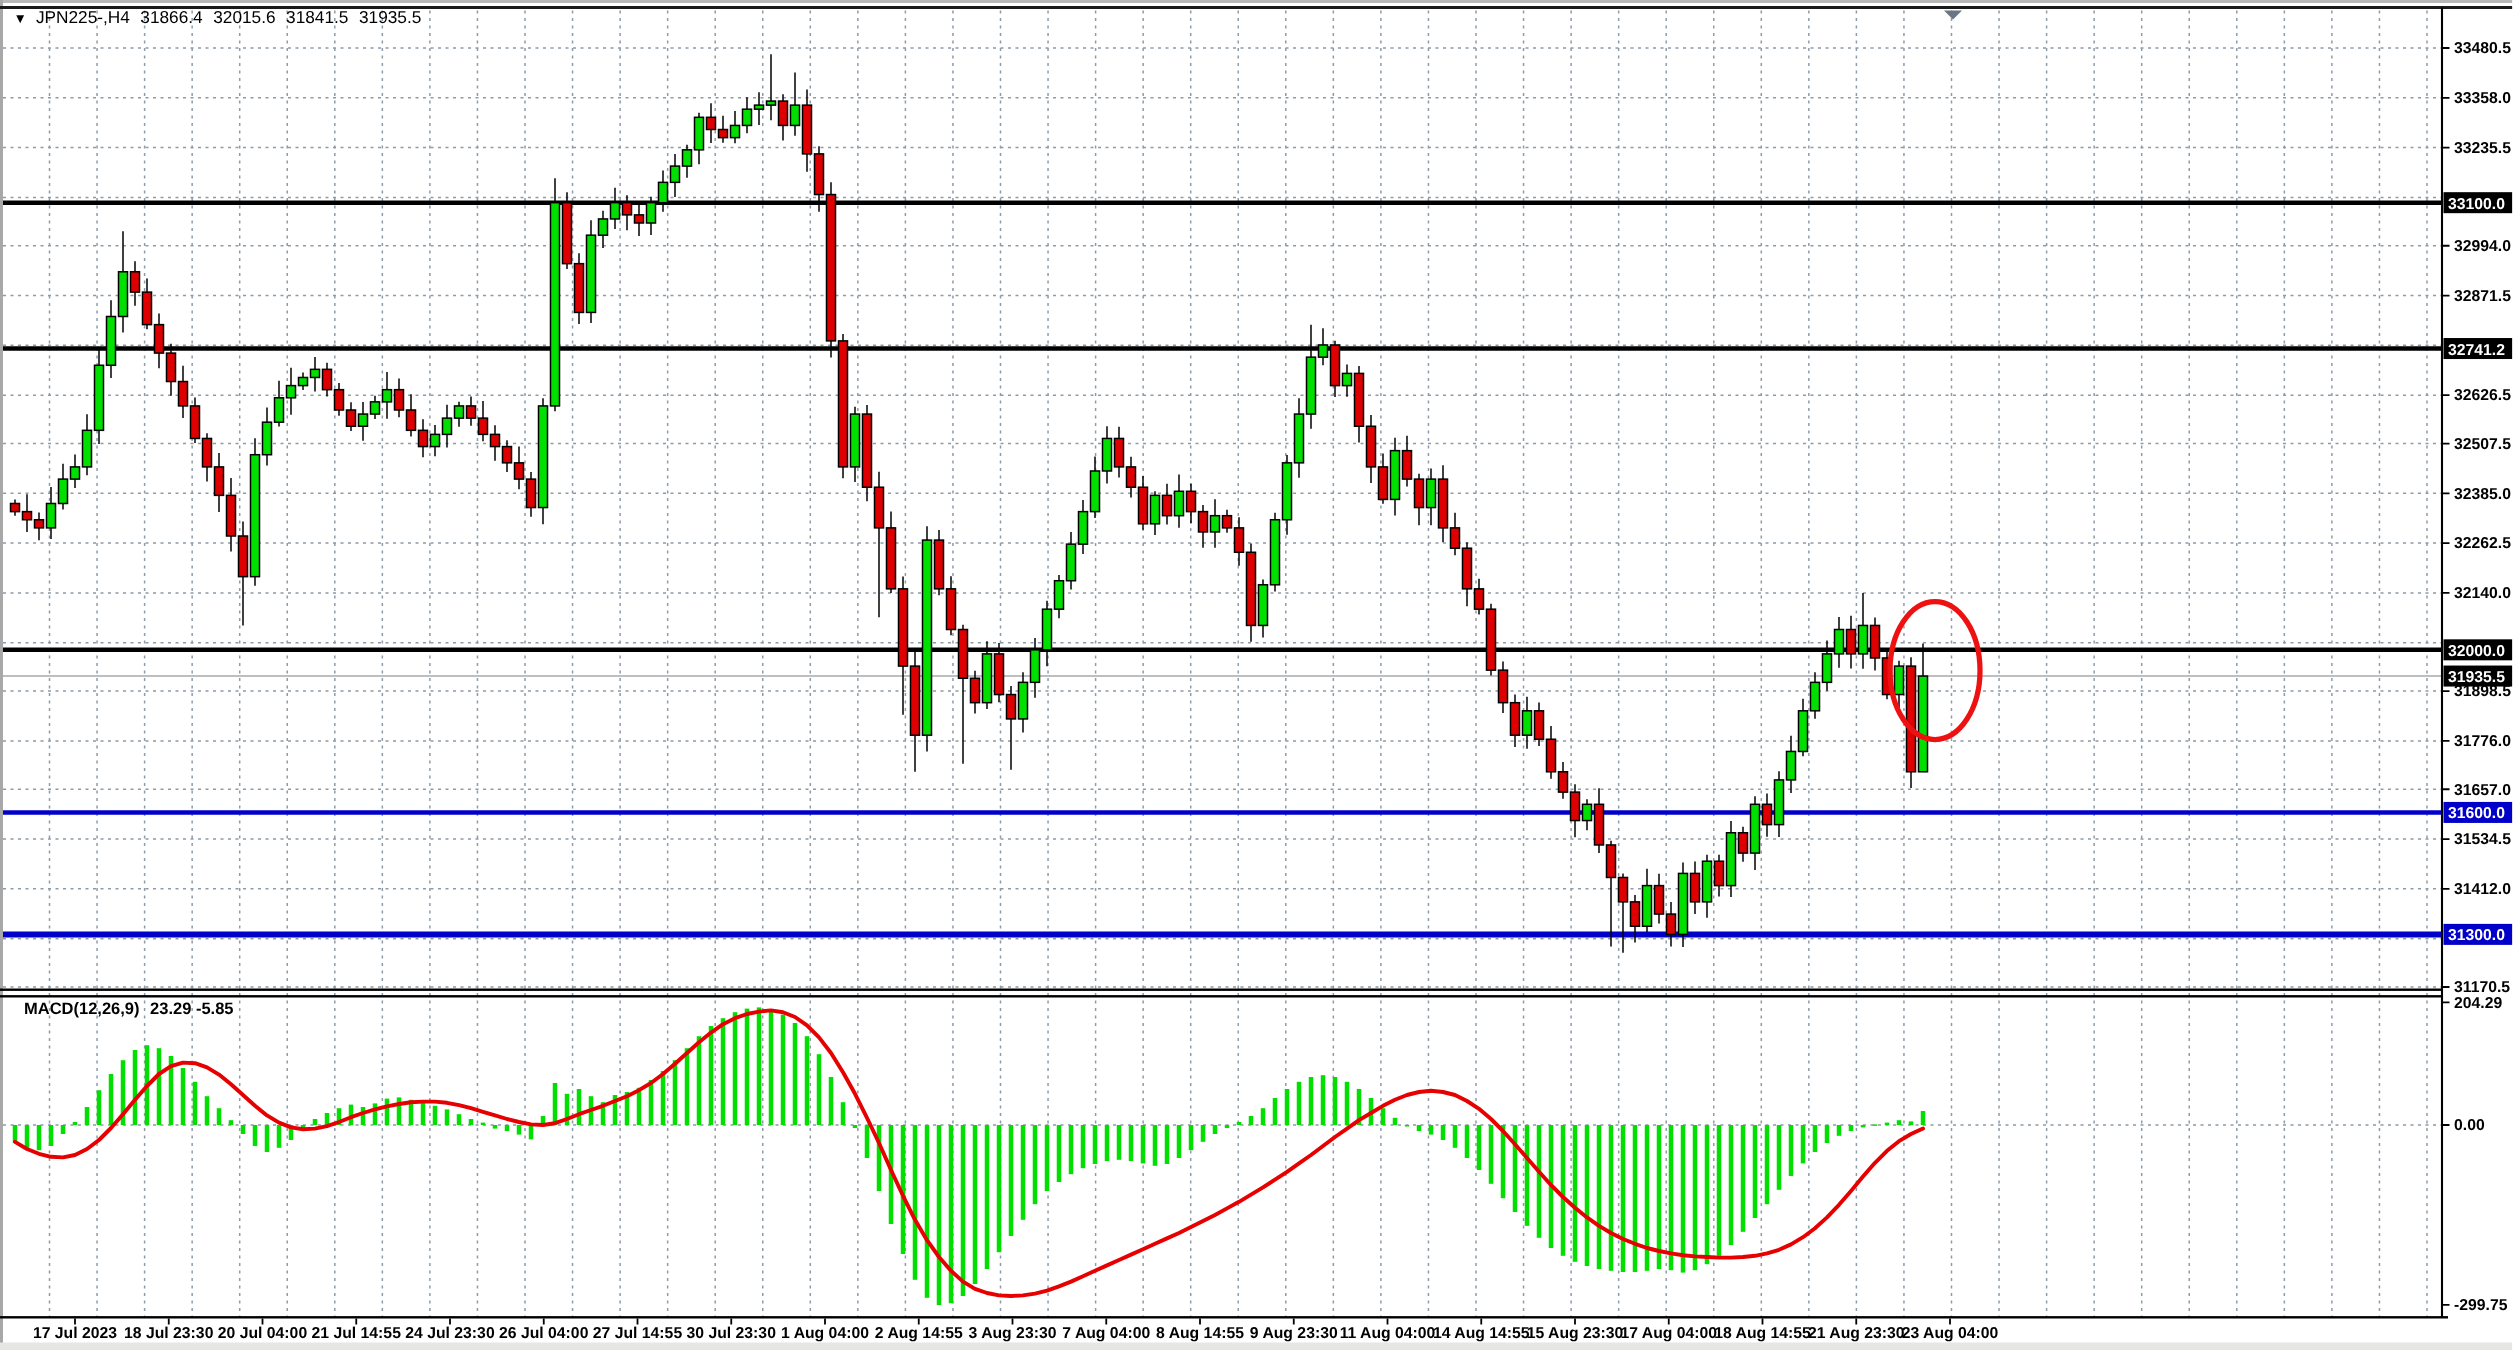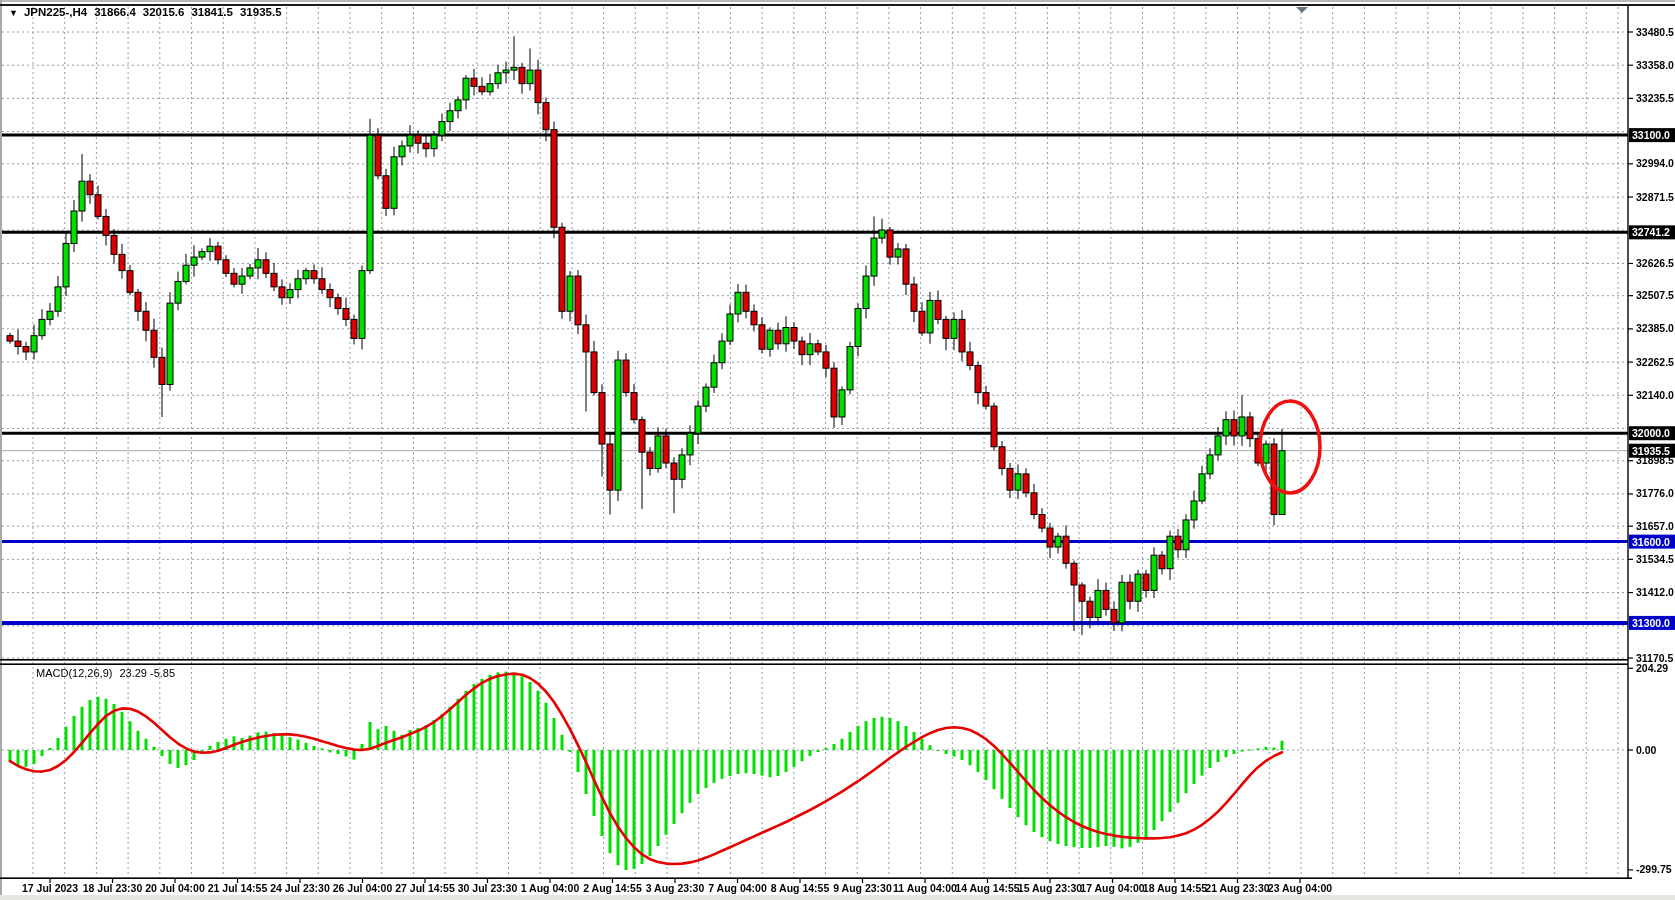--- a/index.html
+++ b/index.html
@@ -1,22 +1,22 @@
 <!DOCTYPE html>
 <html><head>
 <meta charset="utf-8">
 <style>
   html,body{margin:0;padding:0;background:#fff;}
   #wrap{position:relative;width:1675px;height:900px;background:#fff;overflow:hidden;
         font-family:"Liberation Sans",sans-serif;}
   #chart-svg{position:absolute;left:0;top:0;}
   .overlay{position:absolute;color:#000;white-space:pre;}
-  #title-overlay{left:9px;top:6px;font-size:11.5px;font-weight:bold;}
+  #title-overlay{left:9px;top:6px;font-size:11.5px;font-weight:normal;}
   #title-overlay .dd{font-size:9px;margin-right:6px;}
-  #macd-overlay{left:16px;top:667px;font-size:11px;font-weight:normal;margin-left:20px;}
+  #macd-overlay{left:16px;top:667px;font-size:11px;font-weight:bold;}
   .sp{margin-right:7px;}
 </style>
 </head>
 <body>
 
 <div id="wrap">
   <svg id="chart-svg" width="1675" height="900">
       <rect x="0" y="0" width="1675" height="900" fill="#fff"></rect>
       <g>
         <rect x="0" y="0" width="1675" height="2" fill="#B8B8B8"></rect>

